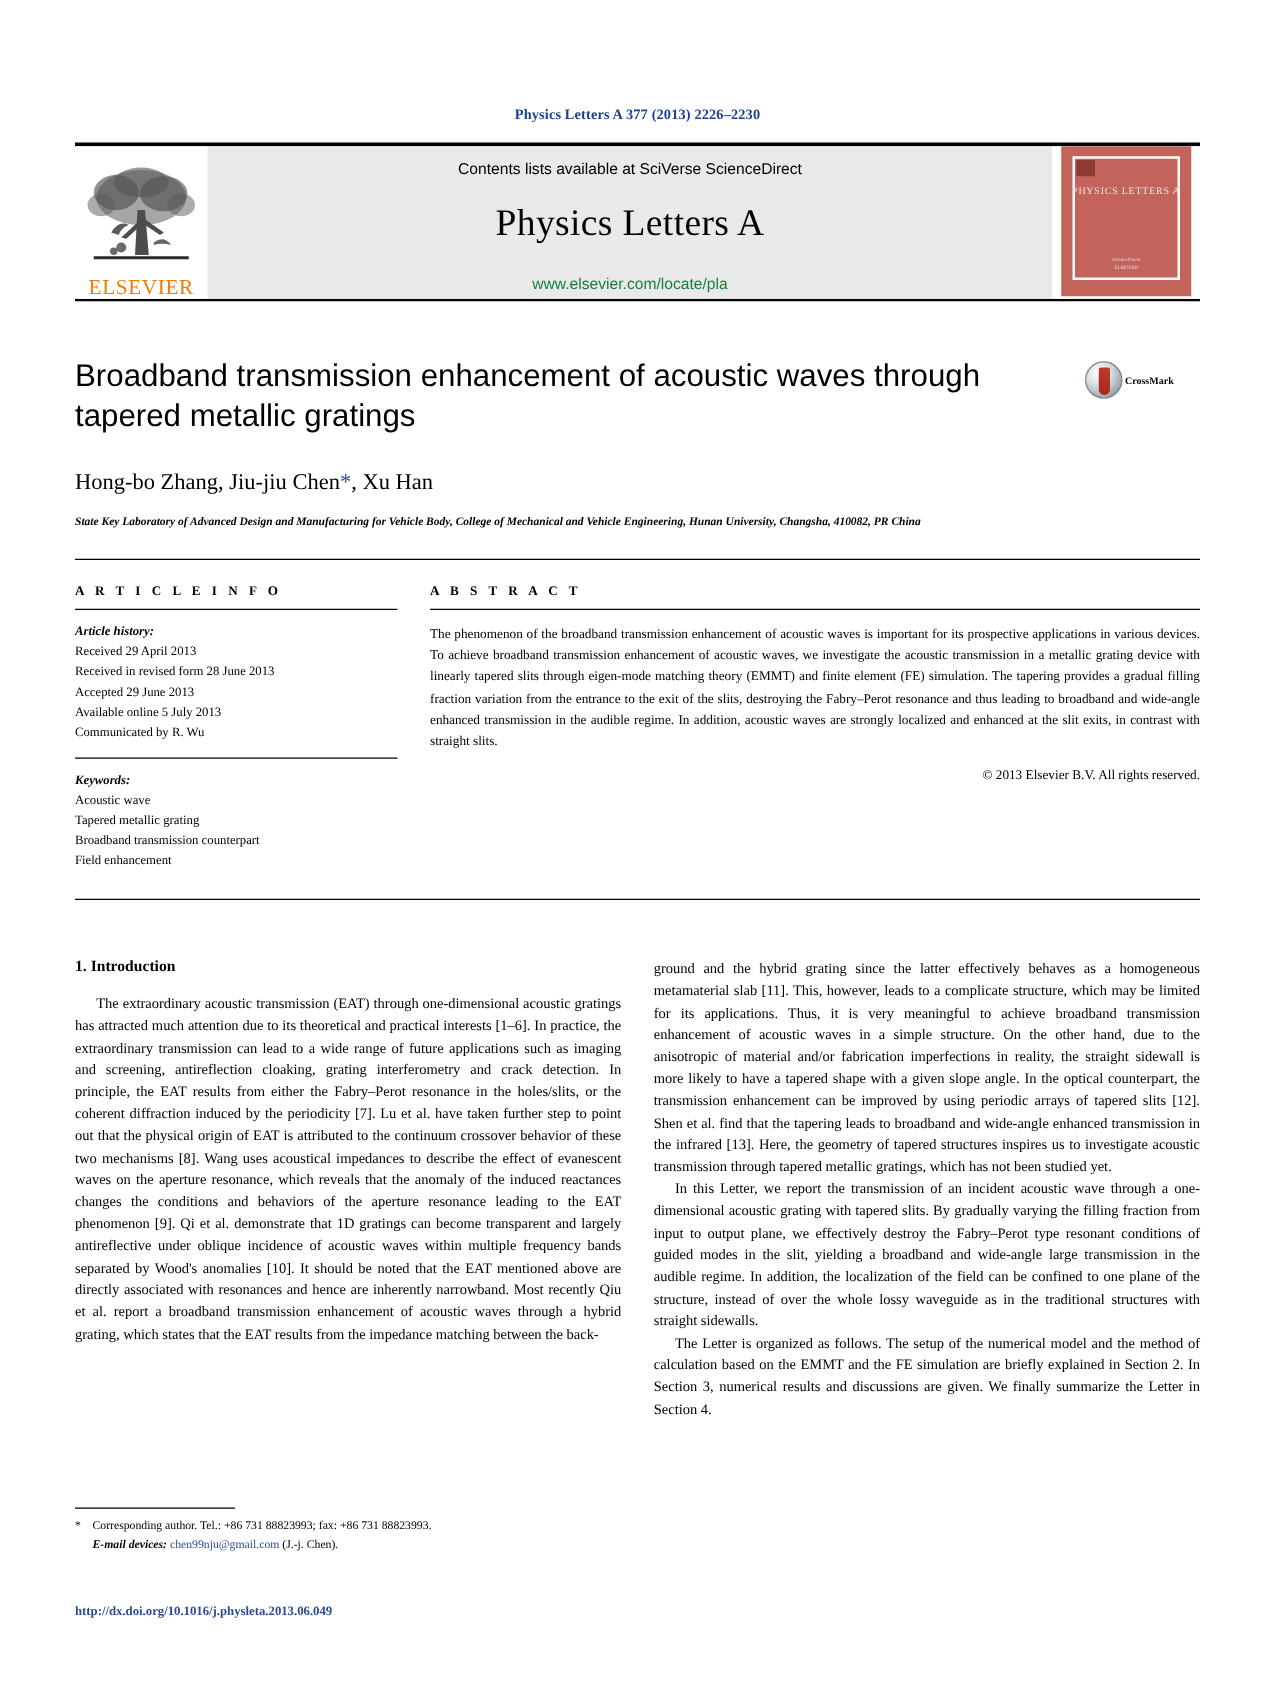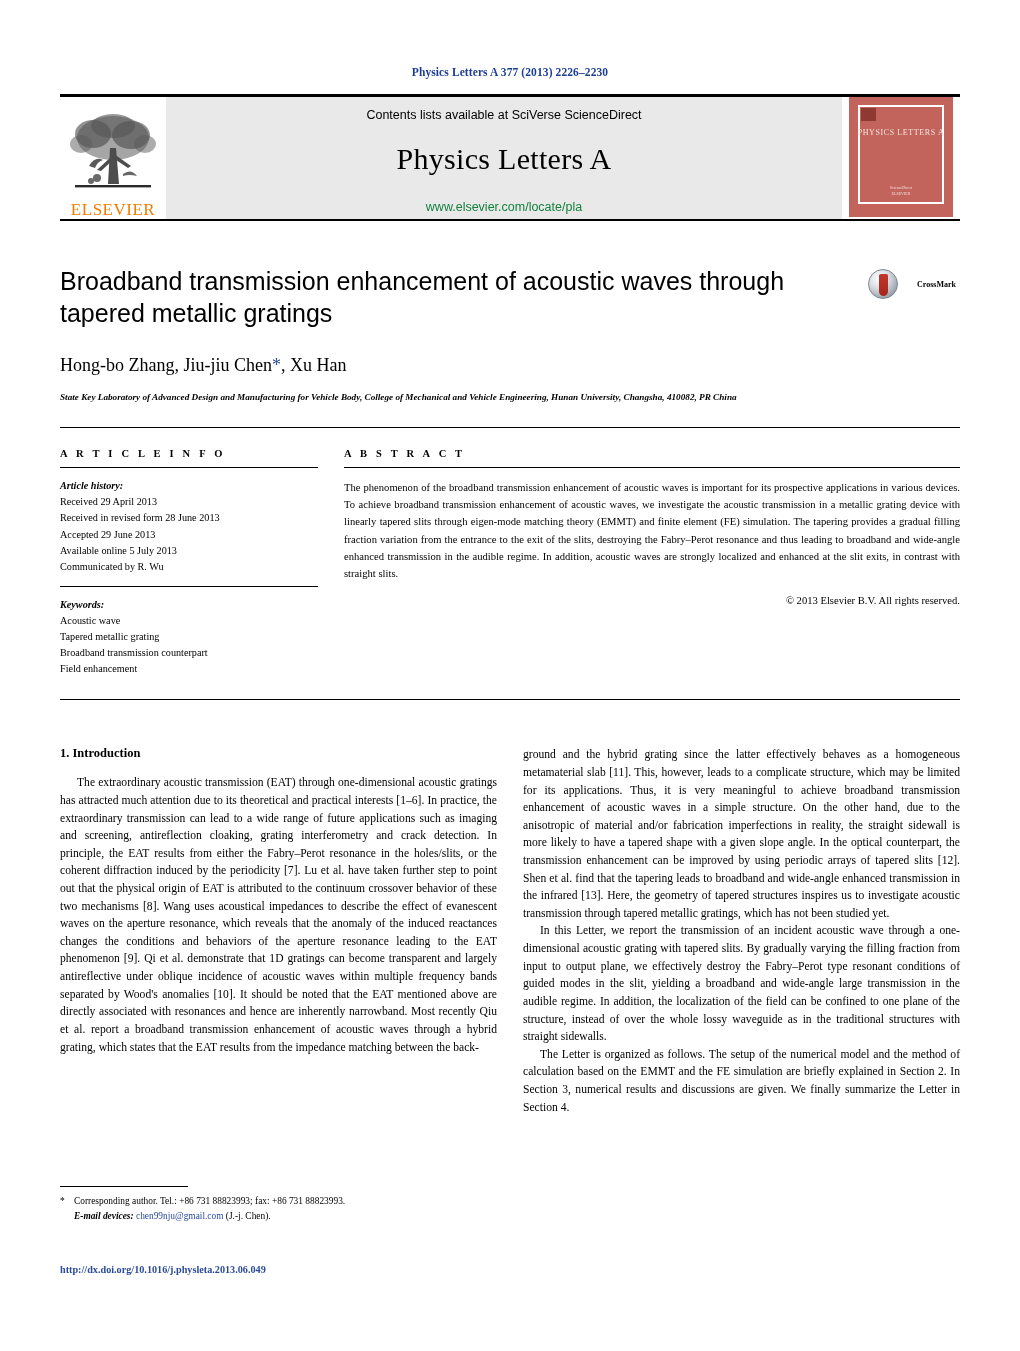--- a/index.html
+++ b/index.html
@@ -25,20 +25,21 @@
   }
 
   
   .running-head {
     text-align: center;
     font-size: 11.5px;
     font-weight: bold;
     color: #1c3f94;
     padding-top: 66px;
     letter-spacing: .1px;
+    margin-top: 20px;
   }
 
   
   .masthead {
     margin-top: 16px;
     border-top: 3px solid #000;
     display: flex;
     align-items: stretch;
     height: 122px;
   }
@@ -156,21 +157,21 @@
     font-weight: bold;
     line-height: 1.65;
     margin-top: 14px;
     max-width: 700px;
   }
   .crossmark {
     flex: 0 0 auto;
     width: 92px;
     display: flex;
     align-items: center;
-    gap: 19px;
+    gap: 2px;
     margin-top: 4px;
   }
   .cm-badge {
     width: 30px; height: 30px; border-radius: 50%;
     background: radial-gradient(circle at 35% 30%, #ffffff 0%, #d9dde2 38%, #9aa4ae 75%, #6e7a86 100%);
     position: relative;
     border: 1px solid #7b868f;
     box-sizing: border-box;
   }
   .cm-badge::after {

